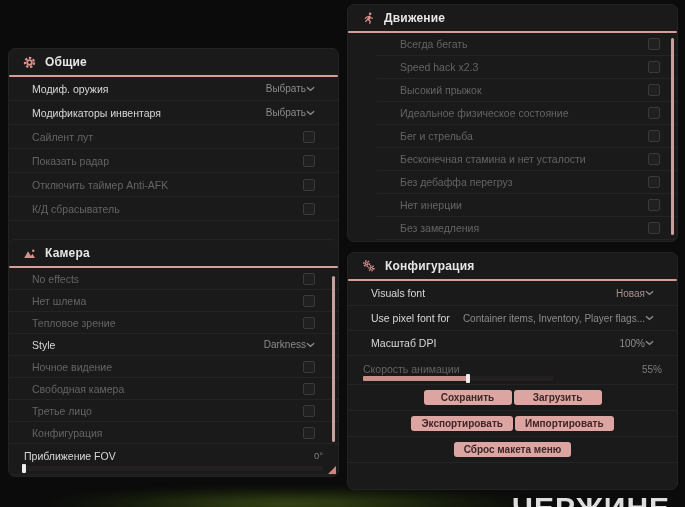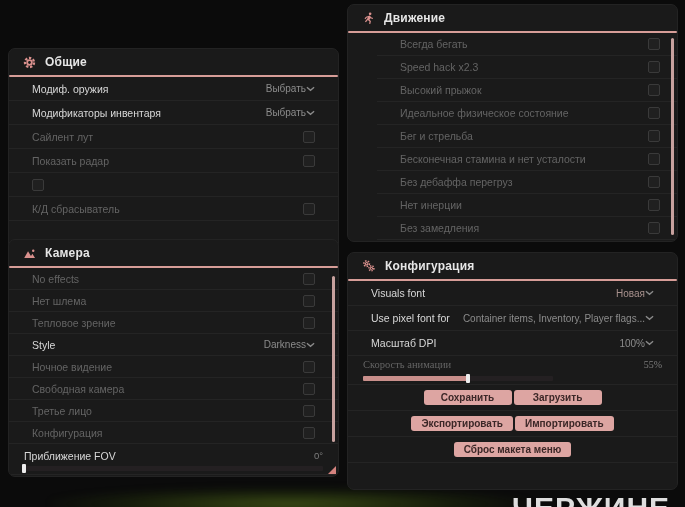--- a/index.html
+++ b/index.html
@@ -65,21 +65,21 @@
   .fovblock{padding:3px 15px 0 15px;border-bottom:1px solid #242424;height:31px;box-sizing:border-box;}
   .fovtop{display:flex;align-items:center;justify-content:space-between;height:17px;}
   .fovval{font-size:9.5px;color:#7d7d7d;}
   .slider{position:relative;height:5px;background:#242022;border-radius:1px;}
   .fovslider{width:100%;margin-top:2px;}
   .fillwrap{position:absolute;left:0;top:0;height:100%;}
   .fill{width:100%;height:100%;background:#c98f8b;border-radius:1px;}
   .handle{position:absolute;right:-2px;top:-2px;width:4px;height:9px;background:#ededed;border-radius:1px;cursor:ew-resize;}
   
   .sliderrow{padding:3px 15px 0 15px;height:29px;box-sizing:border-box;border-bottom:1px solid #242424;}
-  .sliderrow .top{display:flex;align-items:flex-start;justify-content:space-between;height:16px;font-family:Liberation Serif, serif;}
+  .sliderrow .top{display:flex;align-items:flex-end;justify-content:space-between;height:16px;}
   .sliderrow .slider{width:190px;margin-top:1px;}
   .slidval{font-size:10px;color:#7d7d7d;}
   
   .btnrow{
     display:flex;align-items:center;justify-content:center;gap:2px;
     height:25px;border-bottom:1px solid #242424;
   }
   .btn{
     min-width:88px;padding:0 10px;height:15px;line-height:15px;text-align:center;
     background:#dda5a2;color:#3b2727;font-size:10px;font-weight:700;
@@ -124,20 +124,21 @@
     </div>
     <div class="row">
       <span class="lbl">Сайлент лут</span>
       <span class="cb"></span>
     </div>
     <div class="row">
       <span class="lbl">Показать радар</span>
       <span class="cb"></span>
     </div>
     <div class="row">
+      <span class="lbl">Отключить таймер Anti-AFK</span>
       <span class="cb"></span>
     </div>
     <div class="row">
       <span class="lbl">К/Д сбрасыватель</span>
       <span class="cb"></span>
     </div>
   </div>
 </div>
 
 <div class="panel p2">

